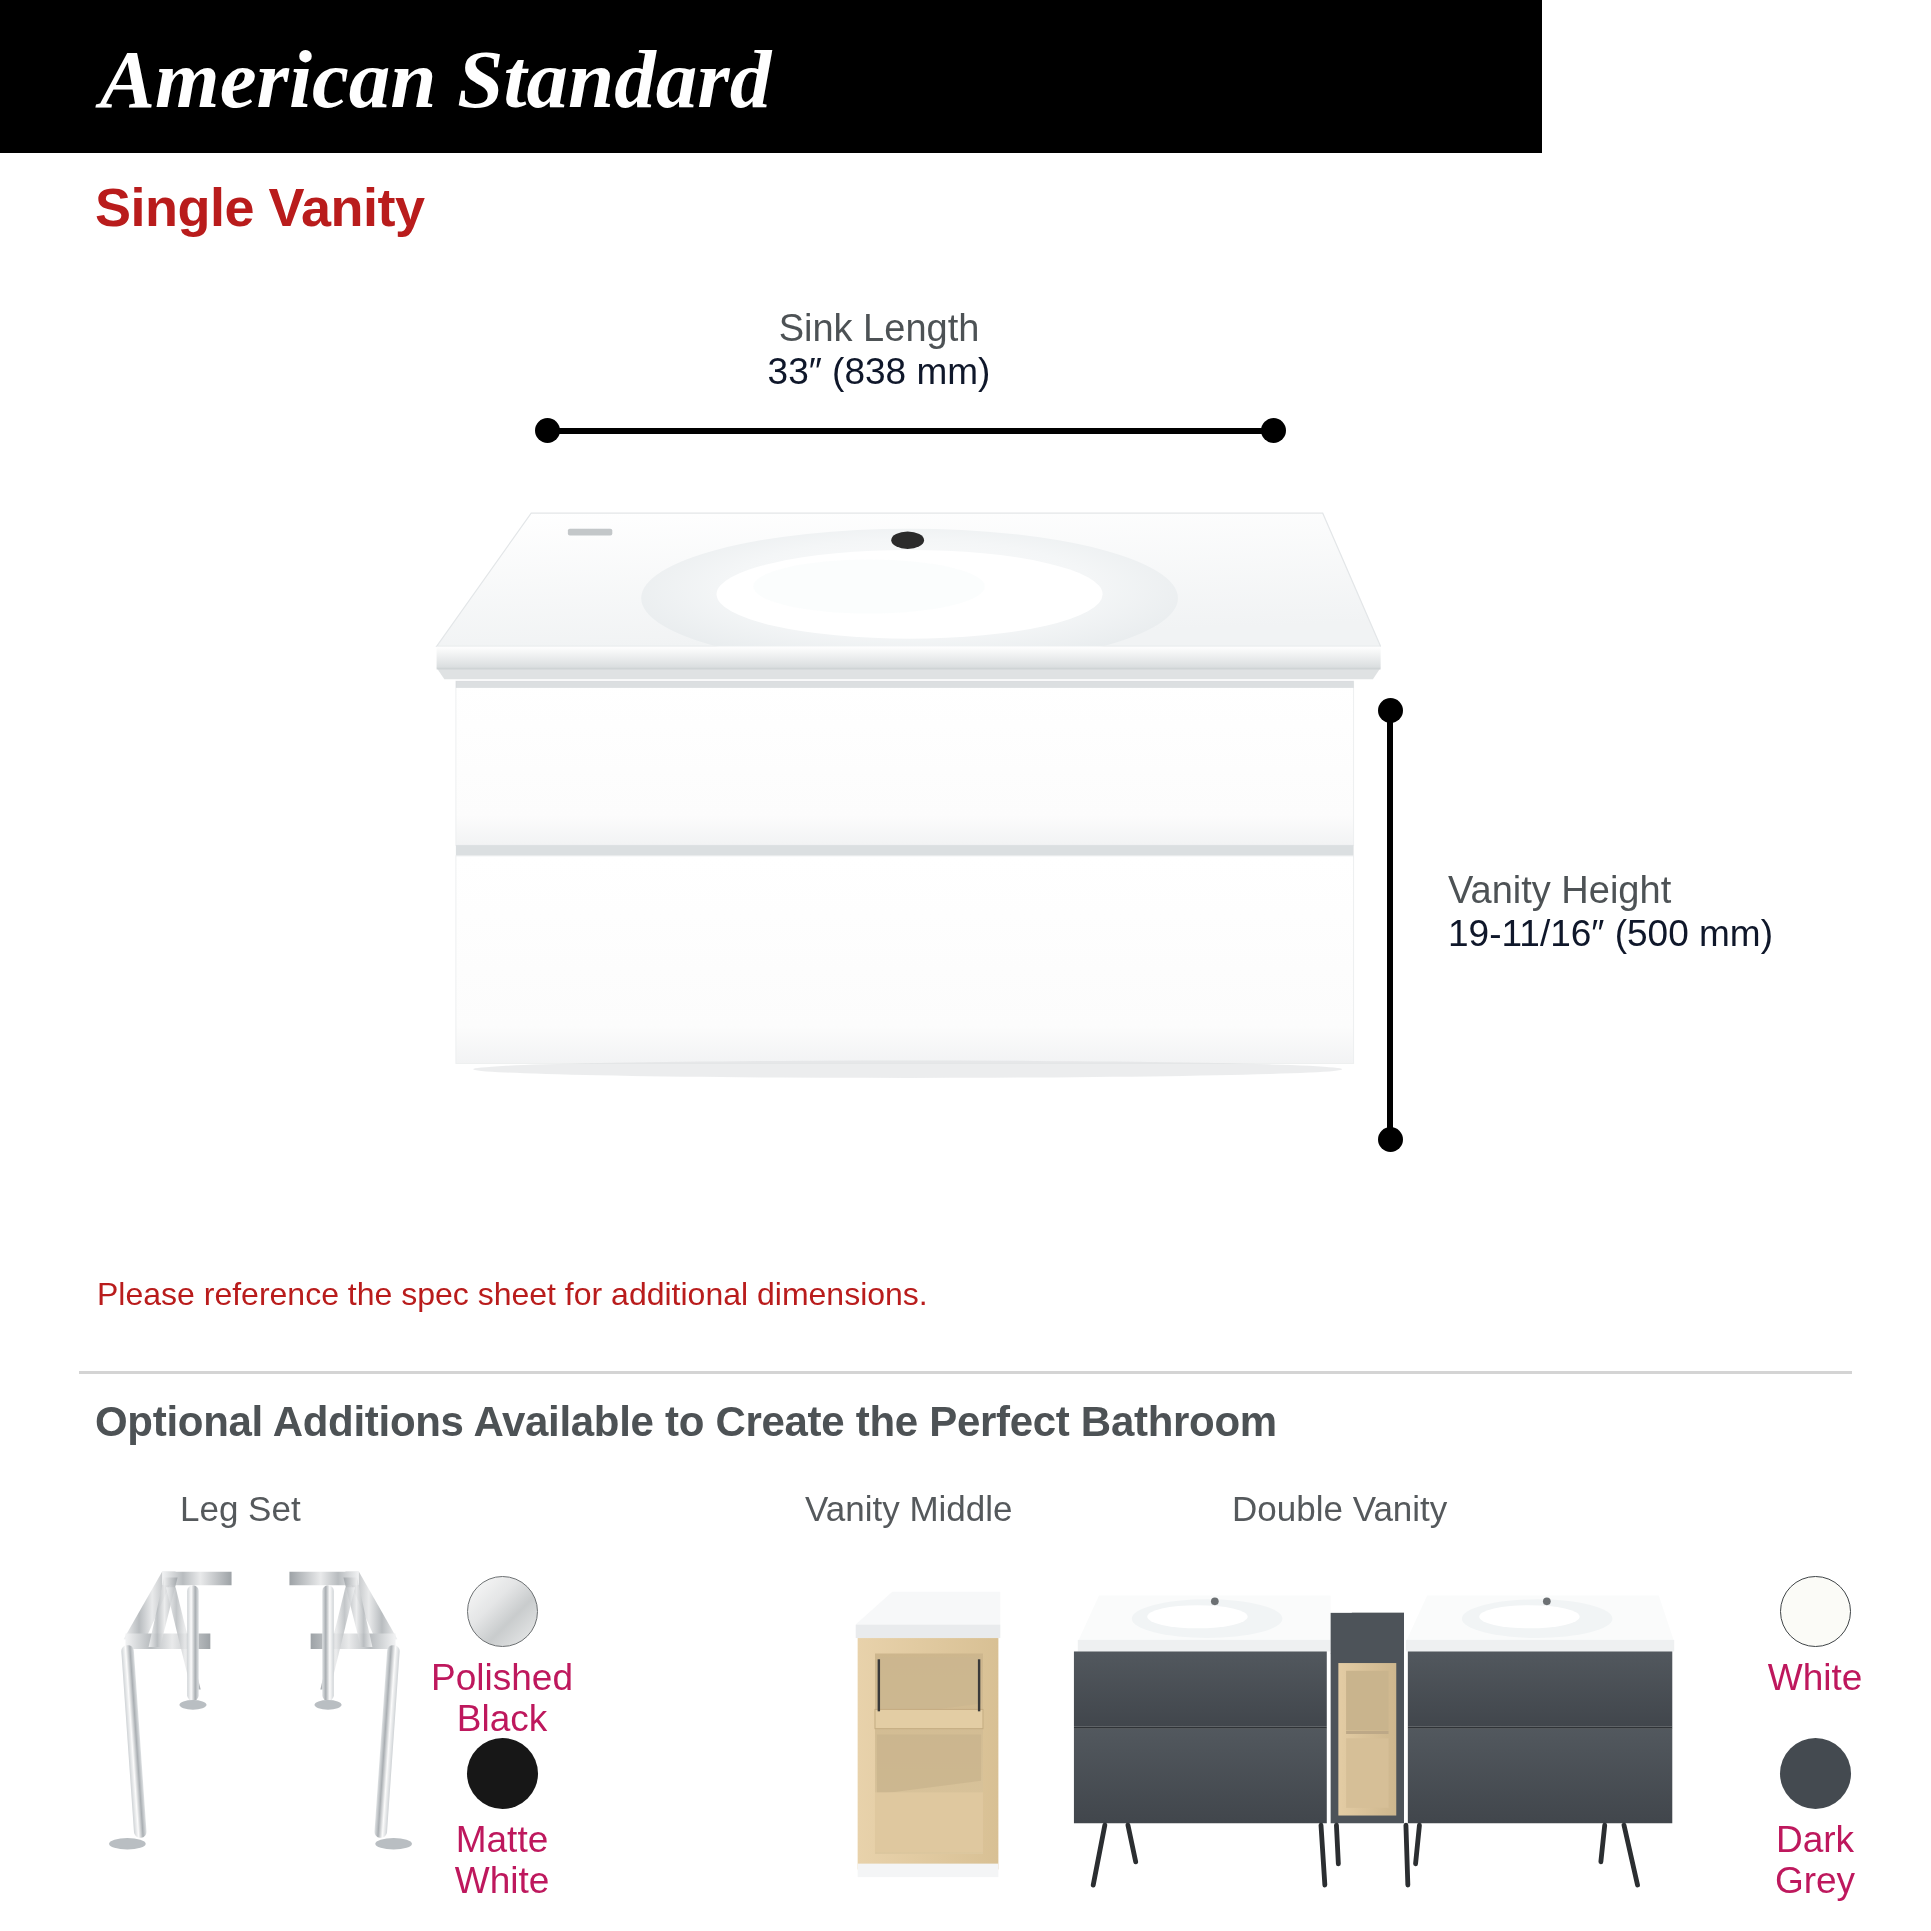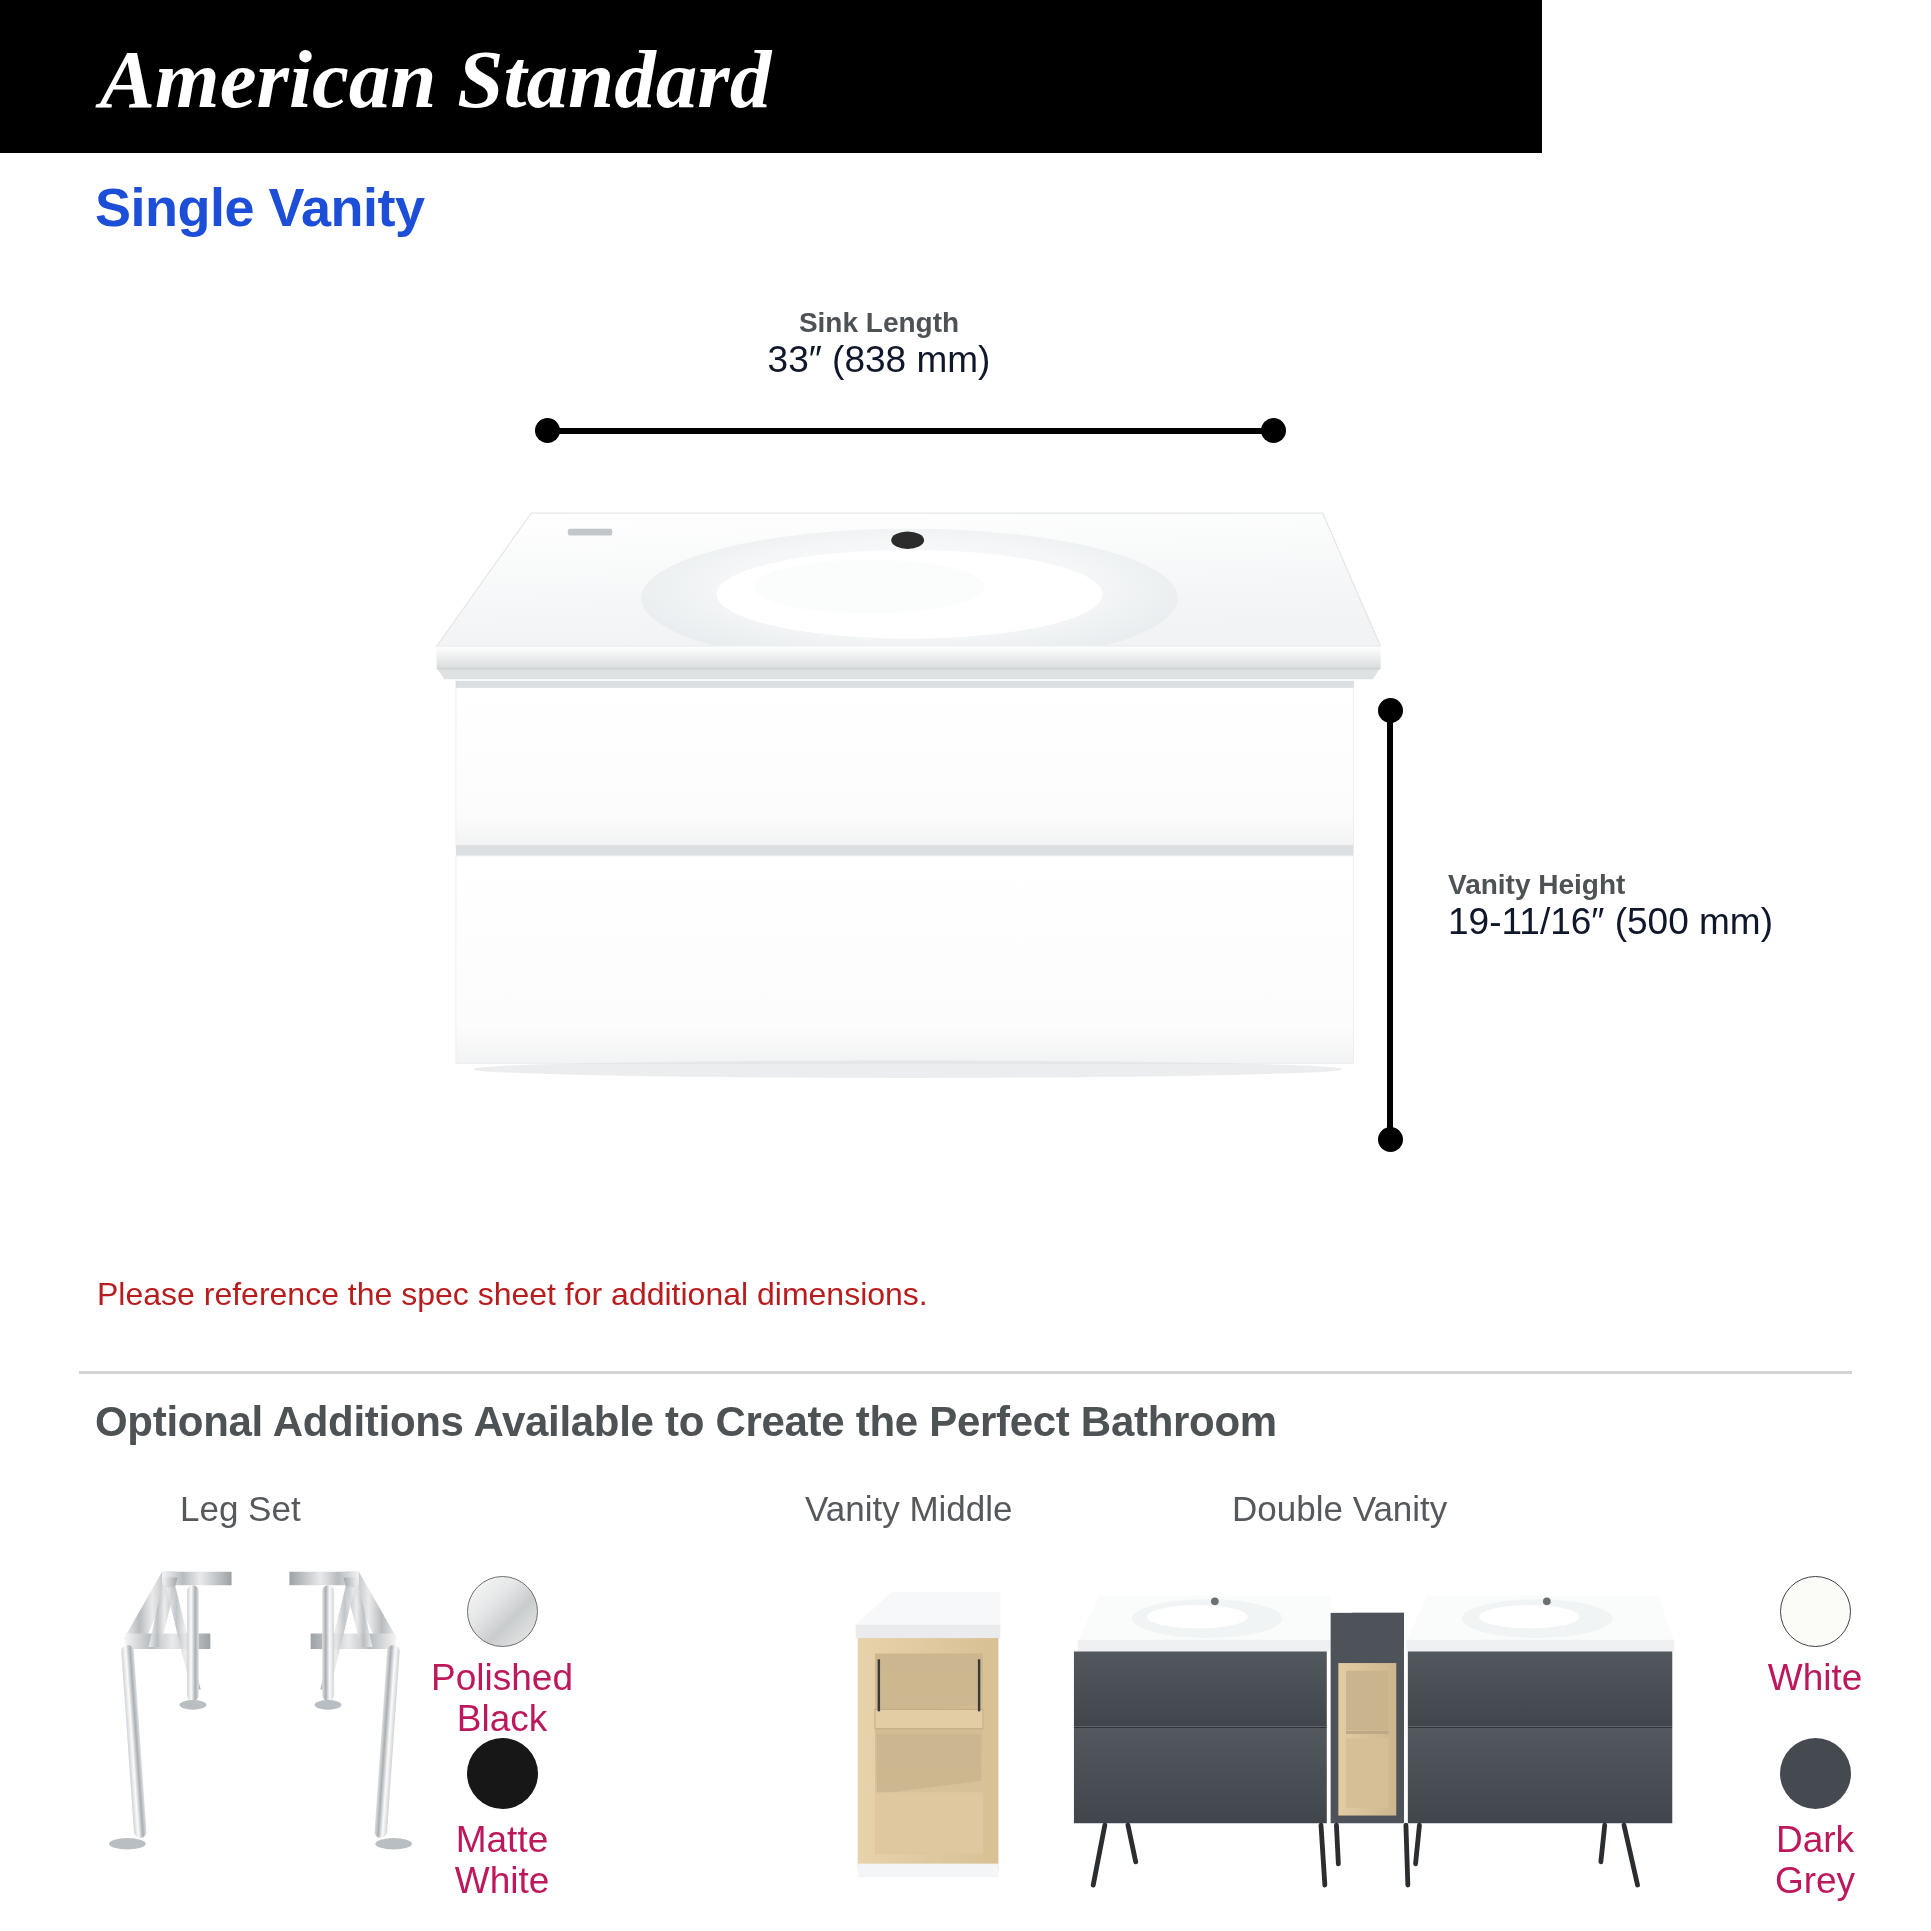--- a/index.html
+++ b/index.html
@@ -6,36 +6,36 @@
   html,body { width:1931px; height:1931px; background:#ffffff;
     font-family:"Liberation Sans", sans-serif; }
   .page { position:relative; width:1931px; height:1931px; background:#fff; overflow:hidden; }
 
   
   .topbar { position:absolute; left:0; top:0; width:1542px; height:153px; background:#000; }
   .logo { position:absolute; left:92px; top:33px; width:792px; height:97px; }
 
   
   .page-title { position:absolute; left:95px; top:176px; font-size:54px; font-weight:bold;
-    color:#1d4ed8; letter-spacing:-0.5px; }
+    color:#b91c1c; letter-spacing:-0.5px; }
 
   .note { position:absolute; left:97px; top:1276px; font-size:32px; color:#b91c1c; }
   .divider { position:absolute; left:79px; top:1371px; width:1773px; height:2.9px; background:#d4d4d4; }
 
   .section-title { position:absolute; left:95px; top:1398px; font-size:42px; font-weight:bold;
     color:#4d5255; letter-spacing:-0.3px;text-align:right; }
 
   .sub-label { position:absolute; font-size:35px; color:#55595c; }
   .sub-legset { left:180px;  top:1489px; }
   .sub-middle { left:805px;  top:1489px; }
   .sub-double { left:1232px; top:1489px; }
 
   
   .dim-text { position:absolute; text-align:center; color:#4d5255; }
-  .dim-title { font-size:28px; font-weight:bold; line-height:1.12; }
+  .dim-title { font-size:38px; font-weight:normal; line-height:1.12; }
   .dim-value { font-size:37px; font-weight:normal; color:#0f172a; line-height:1.2; }
 
   .sink-label { left:541px; top:307px; width:676px; }
   .height-label { left:1448px; top:869px; width:676px; text-align:left; }
 
   .dimline-h { position:absolute; left:546px; top:428px; width:726px; height:5.8px; background:#000; }
   .dot { position:absolute; width:25px; height:25px; border-radius:50%; background:#000; }
   .dot-hl { left:535px; top:418px; }
   .dot-hr { left:1261px; top:418px; }
 

